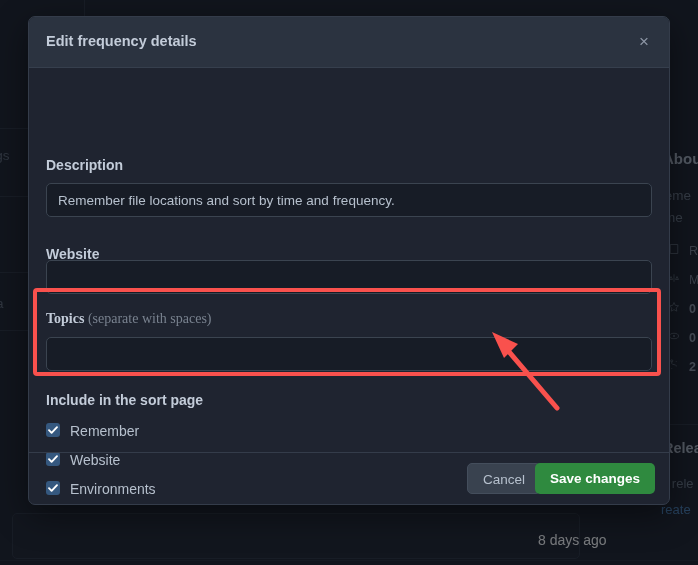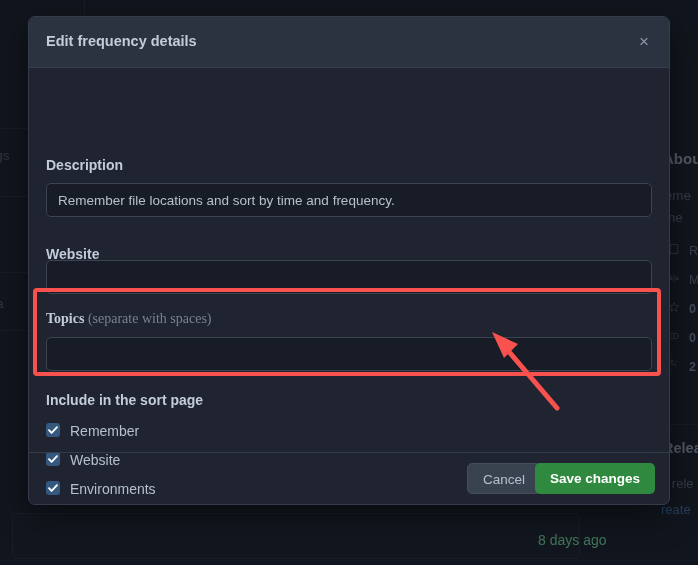--- a/index.html
+++ b/index.html
@@ -191,21 +191,21 @@
     left: 44px;
     top: 532px;
     color: #5f6877;
     font-size: 14px;
     white-space: nowrap;
   }
   .bg-commit-time {
     position: absolute;
     left: 538px;
     top: 532px;
-    color: #86efac;
+    color: #ffffff;
     font-size: 14px;
     white-space: nowrap;
   }
   .bg-bottom-rule {
     position: absolute;
     left: 0;
     top: 560px;
     width: 698px;
     height: 1px;
     background: #252b37;

